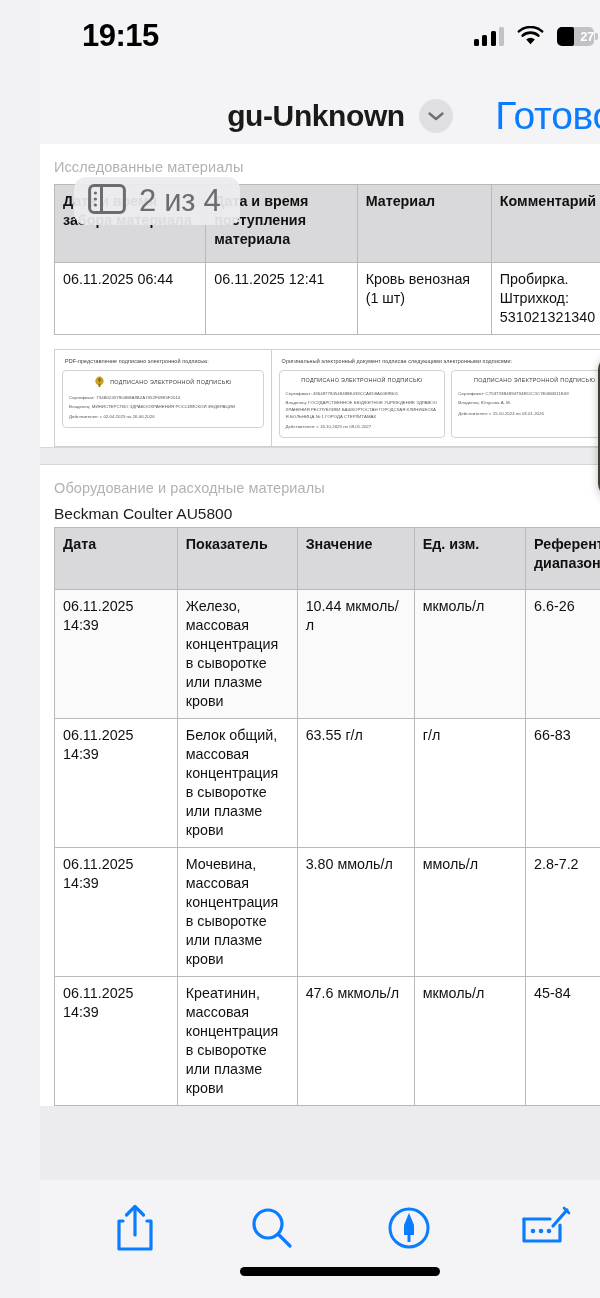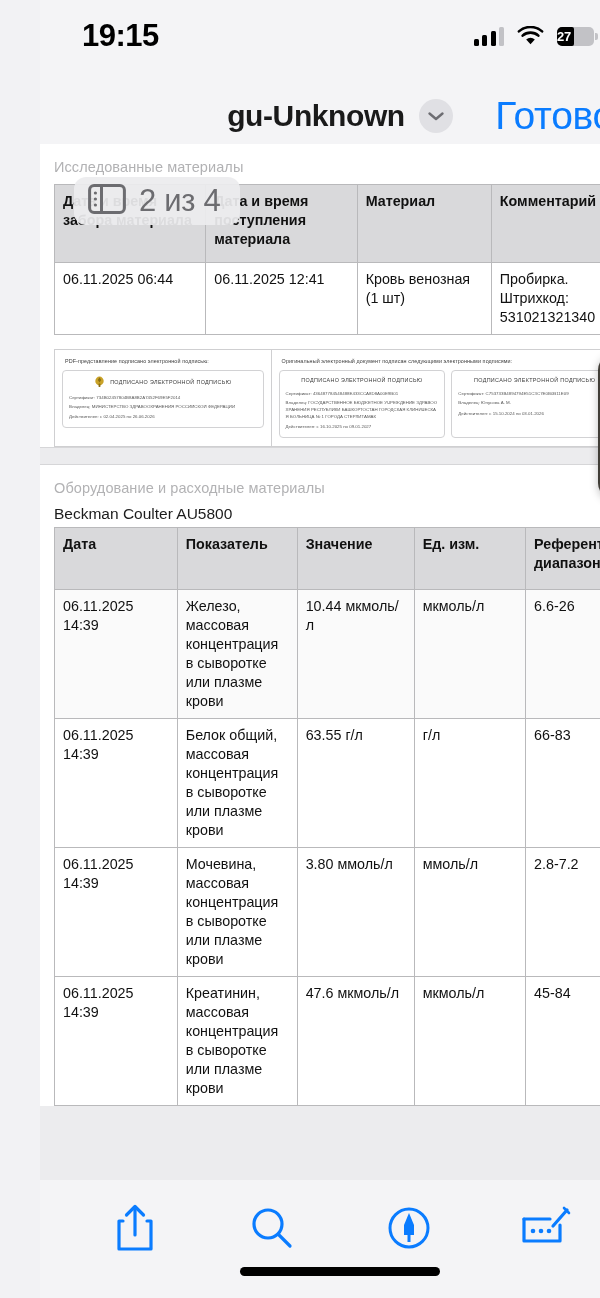--- a/index.html
+++ b/index.html
@@ -26,21 +26,21 @@
   .bars i:nth-child(2){ height:11px; }
   .bars i:nth-child(3){ height:15px; }
   .bars i:nth-child(4){ height:19px; background:#c2c2c6; }
   .wifi { width:27px; height:20px; position:relative; }
   .battery { position:relative; width:37px; height:19px; border-radius:5px;
              background:#c2c2c6; display:flex; align-items:center; }
   .battery::after{ content:""; position:absolute; right:-4px; top:6px;
                    width:3px; height:7px; background:#c2c2c6; border-radius:0 2px 2px 0; }
   .battery .fill { position:absolute; left:0; top:0; height:100%; width:46%;
                    background:#000; border-radius:5px 2px 2px 5px; }
-  .battery .pct { position:relative; z-index:2; width:100%; text-align:left;
+  .battery .pct { position:relative; z-index:2; width:100%; text-align:right;
                   font-size:13px; font-weight:700; color:#fff; letter-spacing:-0.3px; }
 
   
   .navbar {
     position:absolute; top:80px; left:0; width:600px; height:72px;
     display:flex; align-items:center; justify-content:center;
     background:#f4f4f6;
   }
   .nav-title-wrap { display:flex; align-items:center; gap:14px; }
   .nav-title { font-size:30px; font-weight:700; color:#1a1a1a; letter-spacing:-0.4px; }

